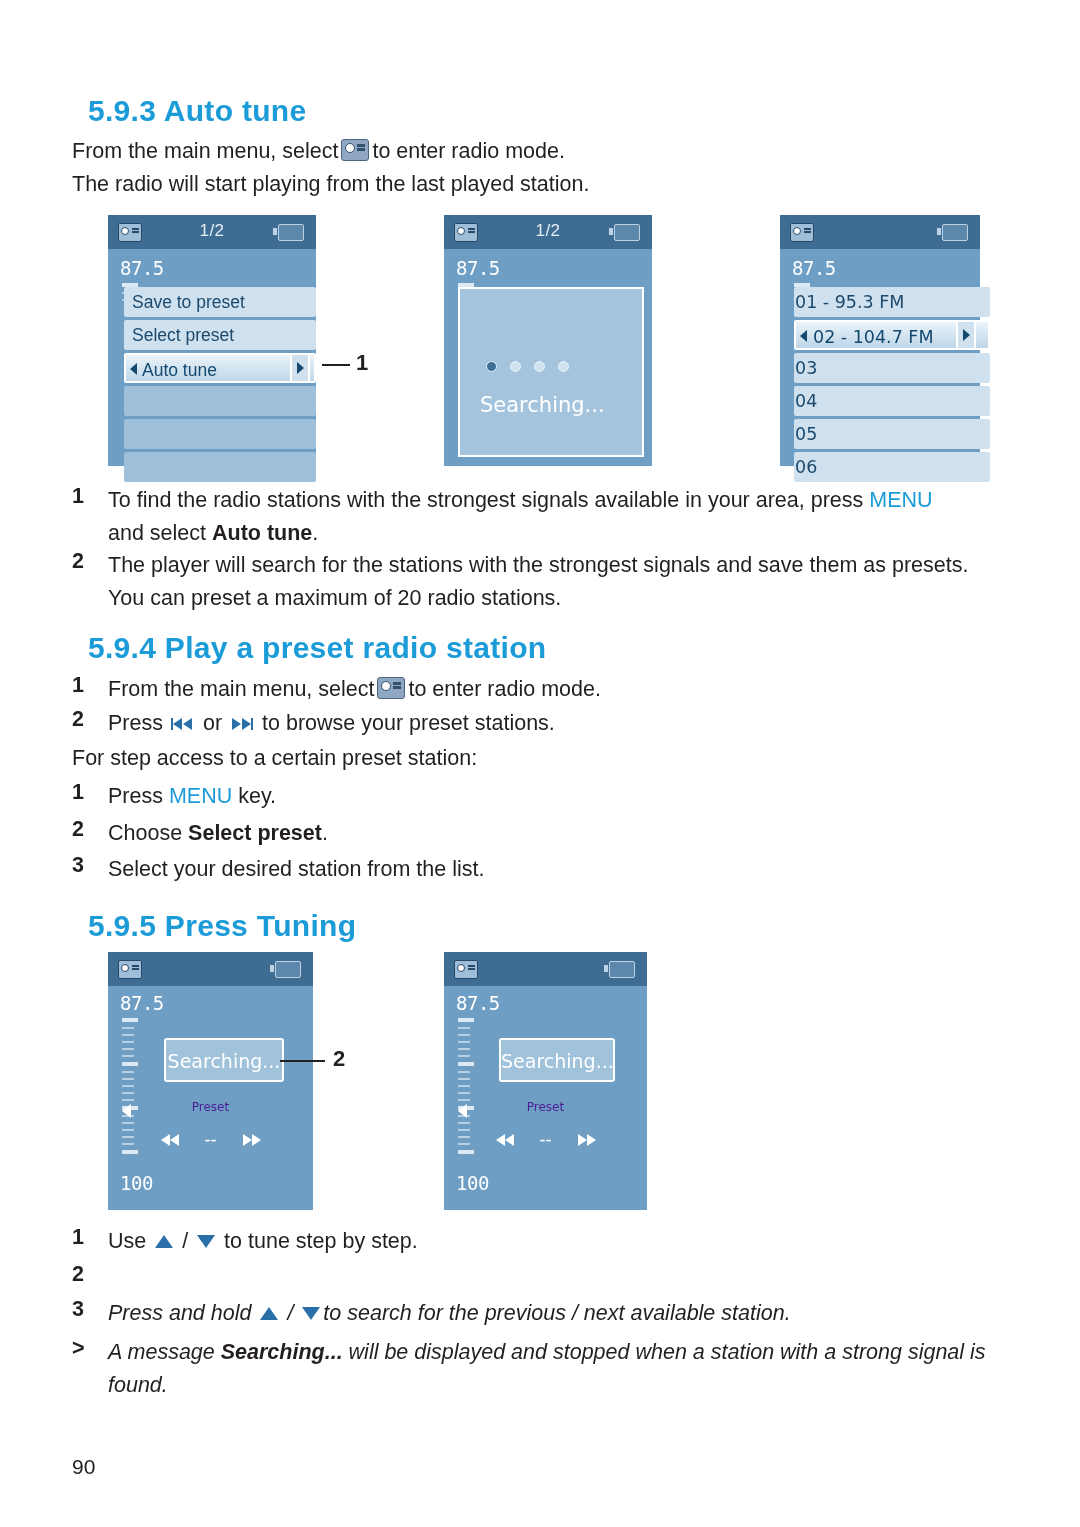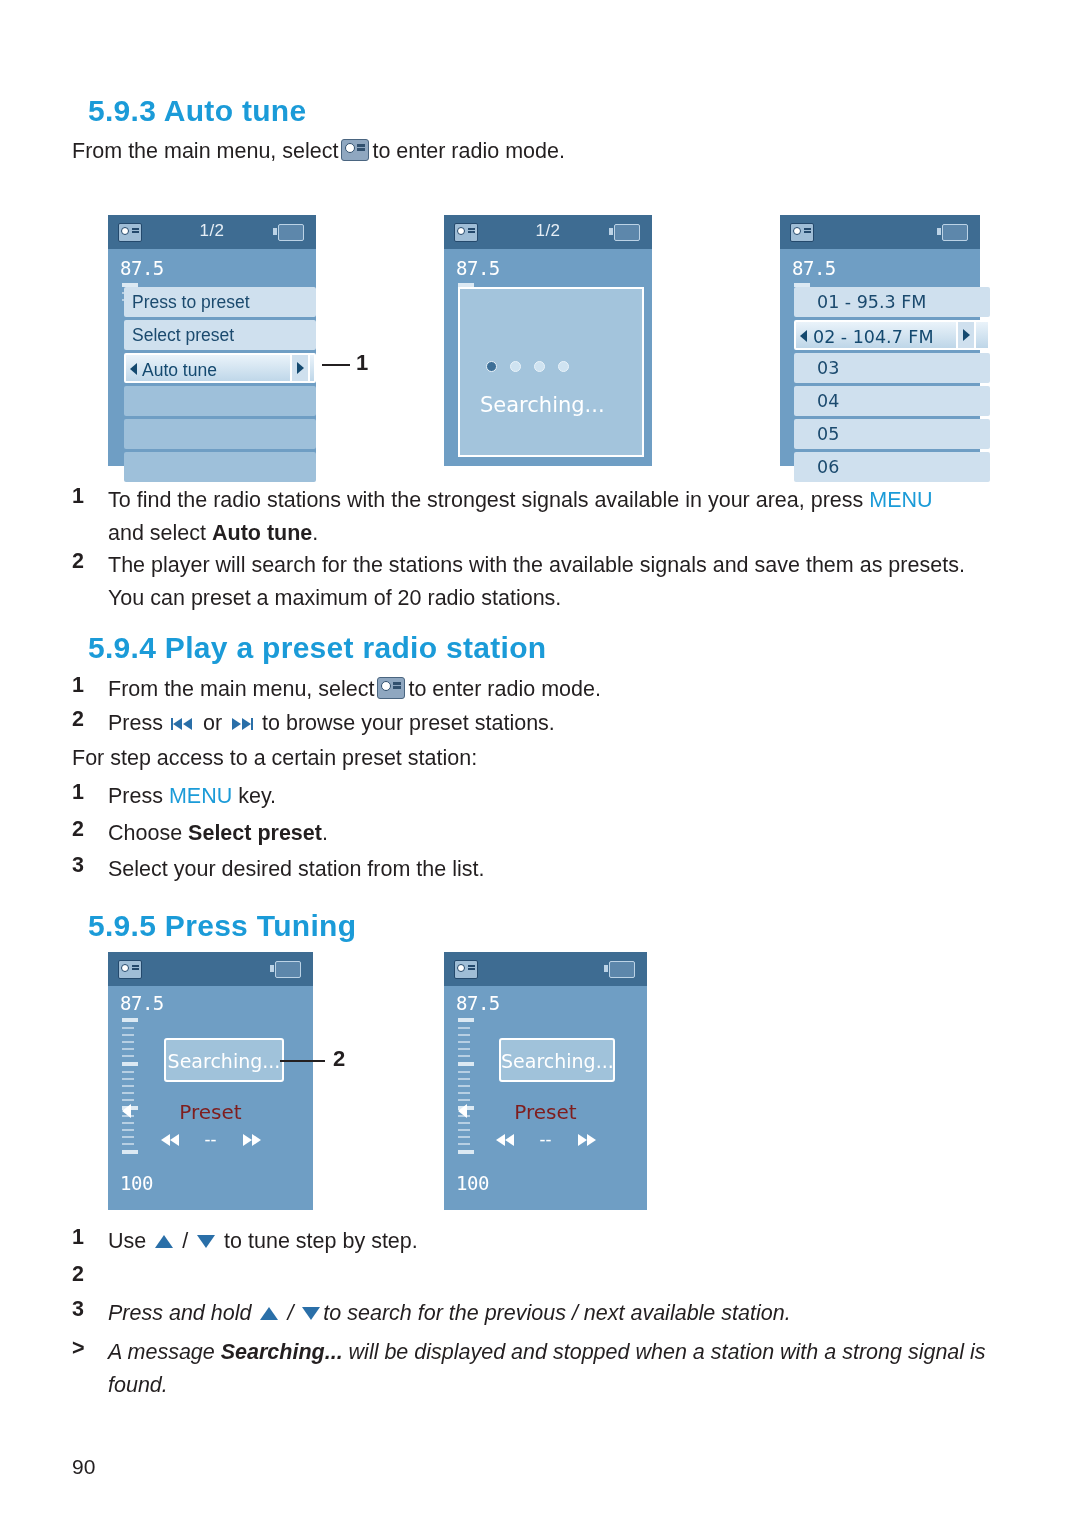--- a/index.html
+++ b/index.html
@@ -257,21 +257,21 @@
   
   .preset-list { position: absolute; left: 14px; top: 72px; width: 196px; }
   .preset-item {
     height: 30px;
     margin-bottom: 3px;
     background: #cfe0ee;
     border-radius: 2px;
     color: #1b4a6e;
     font-size: 17.5px;
     line-height: 30px;
-    padding-left: 23px;
+    padding-left: 1px;
     box-sizing: border-box;
     position: relative;
     font-family: "DejaVu Sans", sans-serif;
   }
   .preset-item.sel {
     background: linear-gradient(#eaf3fa, #bed6e8);
     border: 2px solid #ffffff;
     padding-left: 17px;
     color: #14496f;
   }
@@ -291,22 +291,22 @@
     border-radius: 3px;
     box-sizing: border-box;
     color: #ffffff;
     font-size: 19px;
     text-align: center;
     line-height: 42px;
     font-family: "DejaVu Sans", sans-serif;
   }
   .preset-word {
     position: absolute;
-    color: #7f1d1d;
-    font-size: 20px;
+    color: #4c1d95;
+    font-size: 12px;
     font-family: "DejaVu Sans", sans-serif;
     text-align: center;
     width: 100%;
     left: 0;
   }
   .pp-row {
     position: absolute;
     width: 100%;
     left: 0;
     display: flex;
@@ -360,35 +360,36 @@
 </head>
 <body>
 
 <div class="page">
 
   <h2 class="section" style="left:72px; top:78px;">5.9.3 Auto tune</h2>
 
   <div class="para" style="left:72px; top:135px; width:900px;">
     <span>From the main menu, select</span><span class="radio-icon"></span><span>to enter radio mode.</span>
   </div>
+  <div class="para" style="left:72px; top:168px; width:900px;">The radio will start playing from the last played station.</div>
 
   <div class="screen" style="left:108px; top:215px; width:208px; height:251px;">
     <div class="topbar">
       <div class="tb-radio"></div>
       <div class="tb-page">1/2</div>
       <div class="tb-batt"></div>
     </div>
     <div class="freq-label">87.5</div>
     <div class="scale" style="top:68px;">
       <div class="tick big"></div>
         <div class="tick"></div>
         <div class="tick"></div>
     </div>
     <div class="menu-list">
-      <div class="menu-item">Press to preset</div>
+      <div class="menu-item">Save to preset</div>
       <div class="menu-item">Select preset</div>
       <div class="menu-item sel">
         <span class="caret-l"></span>
         <span>Auto tune</span>
       </div>
       <div class="menu-item blank"></div>
       <div class="menu-item blank"></div>
       <div class="menu-item blank"></div>
     </div>
     <div class="sel-arrow-right" style="left:182px; top:138px;"></div>
@@ -445,21 +446,21 @@
   </div>
 
   <div class="num" style="left:72px; top:484px;">1</div>
   <div class="para" style="left:108px; top:484px; width:884px;">
     <span>To find the radio stations with the strongest signals available in your area, press </span><span class="menu-word">MENU</span><br>
     <span>and select </span><span class="b">Auto tune</span><span>.</span>
   </div>
 
   <div class="num" style="left:72px; top:549px;">2</div>
   <div class="para" style="left:108px; top:549px; width:900px;">
-    <span>The player will search for the stations with the available signals and save them as presets.</span><br>
+    <span>The player will search for the stations with the strongest signals and save them as presets.</span><br>
     <span>You can preset a maximum of 20 radio stations.</span>
   </div>
 
   <h2 class="section" style="left:72px; top:615px;">5.9.4 Play a preset radio station</h2>
 
   <div class="num" style="left:72px; top:673px;">1</div>
   <div class="para" style="left:108px; top:673px; width:880px;">
     <span>From the main menu, select</span><span class="radio-icon"></span><span>to enter radio mode.</span>
   </div>
 

